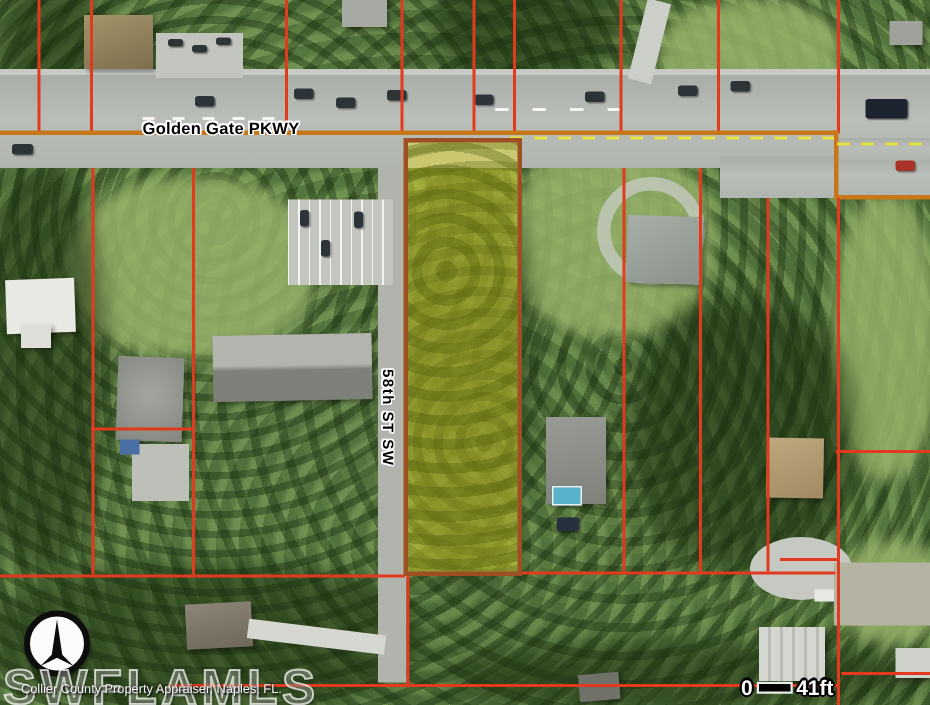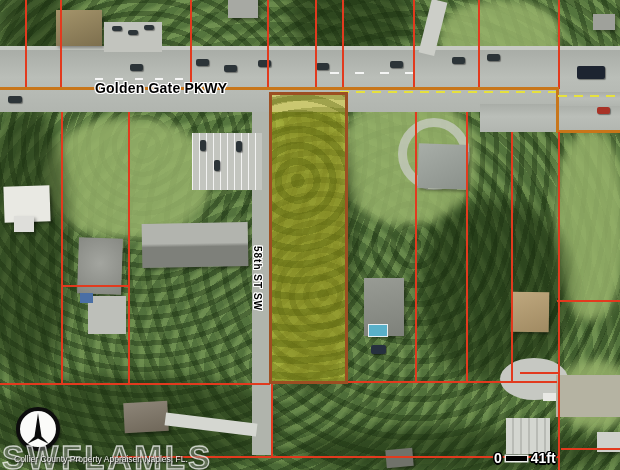--- a/index.html
+++ b/index.html
@@ -44,21 +44,21 @@
   
   #parcel{left:269px;top:92px;width:79px;height:292px;
     background:var(--hl-fill);border:3px solid var(--hl-border);
     background-image:
       repeating-radial-gradient(circle at 35% 30%, rgba(80,92,10,.35) 0 7px, rgba(80,92,10,0) 7px 16px),
       repeating-radial-gradient(circle at 70% 70%, rgba(96,104,18,.3) 0 6px, rgba(96,104,18,0) 6px 14px);}
   
   .maplabel{color:#000;font-weight:bold;white-space:nowrap;
     text-shadow:-1px 0 0 #fff,1px 0 0 #fff,0 -1px 0 #fff,0 1px 0 #fff,
       -1px -1px 0 #fff,1px 1px 0 #fff,-1px 1px 0 #fff,1px -1px 0 #fff;}
-  #lbl-ggp{left:95px;top:80px;font-size:14px;letter-spacing:.2px;}
+  #lbl-ggp{left:95px;top:80px;font-size:11px;letter-spacing:.2px;}
   #lbl-58{left:252px;top:246px;font-size:10px;writing-mode:vertical-rl;letter-spacing:1px;}
   
   #compass{left:16px;top:407px;width:44px;height:44px;border-radius:50%;
     background:#fbfbf9;border:4px solid #0d0d0d;box-shadow:1px 2px 3px rgba(0,0,0,.4);}
   #compass .spike{left:7px;top:2px;width:22px;height:31px;background:#0a0a0a;
     clip-path:polygon(50% 0,66% 76%,100% 100%,50% 82%,0 100%,34% 76%);}
   
   #scalebar{left:494px;top:450px;display:flex;align-items:center;gap:4px;position:absolute;}
   #scalebar span{position:static;color:#fff;font-weight:bold;font-size:14px;
     text-shadow:-1.5px 0 0 #000,1.5px 0 0 #000,0 -1.5px 0 #000,0 1.5px 0 #000,

